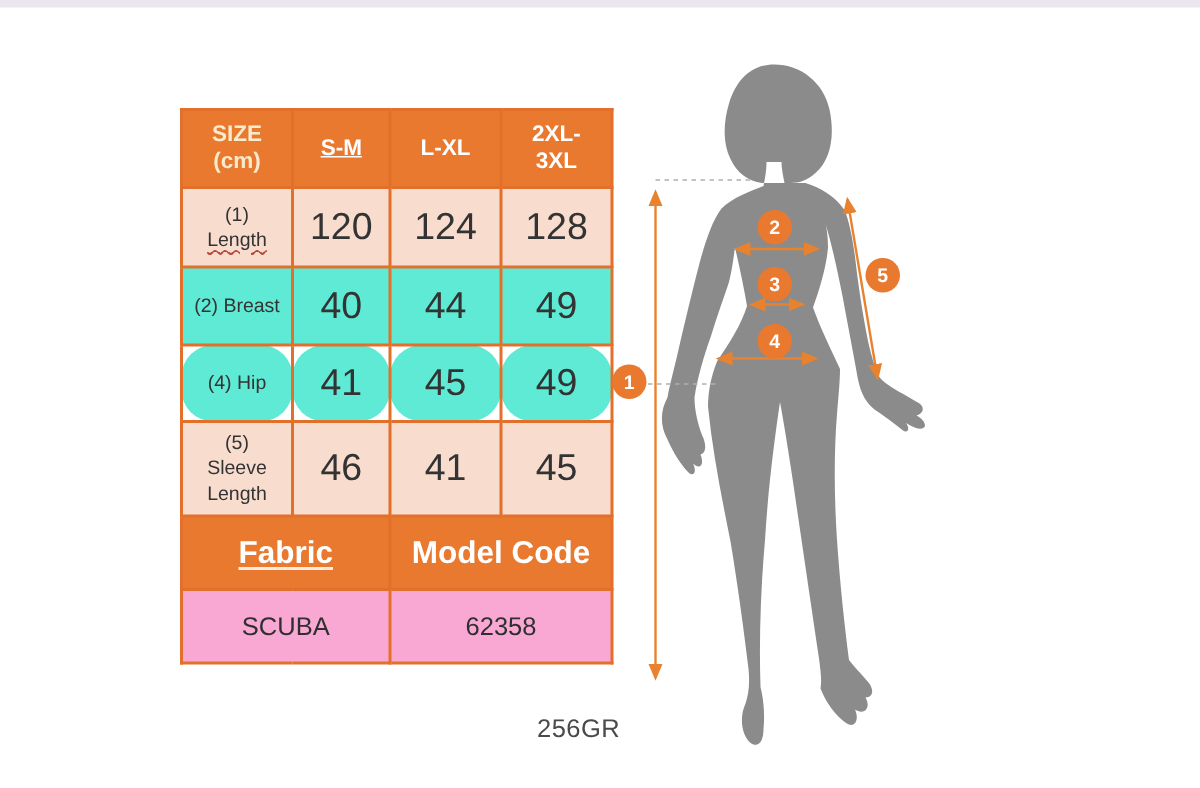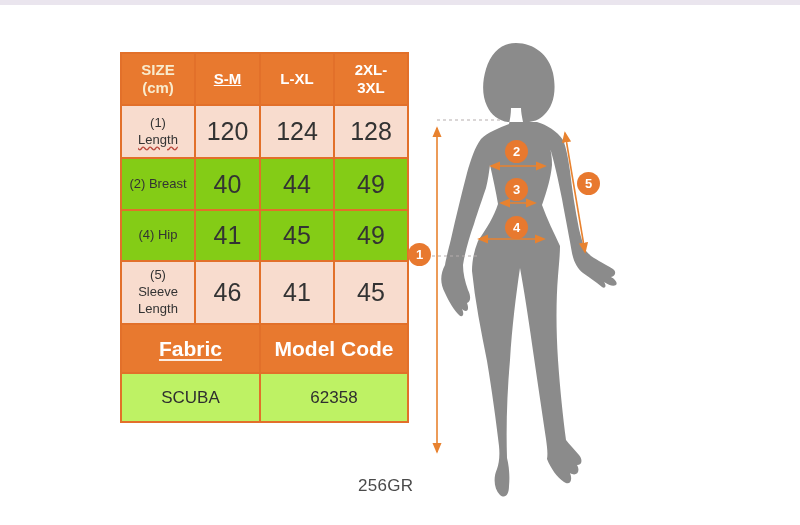--- a/index.html
+++ b/index.html
@@ -6,42 +6,42 @@
   body{
     width:800px;height:525px;background:#ffffff;overflow:hidden;
     font-family:"Liberation Sans","DejaVu Sans",sans-serif;
     position:relative;
   }
   .canvas{position:absolute;inset:0;width:800px;height:525px;}
   .top-strip{position:absolute;left:0;top:0;width:800px;height:5px;background:#eae5ee;}
 
   
   .size-table{
-    position:absolute;left:120px;top:52px;
+    position:absolute;left:120px;top:72px;
     border-collapse:collapse;table-layout:fixed;
   }
   .size-table td{
     border:2px solid #e2702a;
     text-align:center;vertical-align:middle;
     padding:0;color:#333333;
   }
   .size-table .c0{width:72px;} .size-table .c1{width:63px;text-decoration:underline;}
   .size-table .c2{width:72px;} .size-table .c3{width:72px;}
   tr.hdr td{background:#e8792f;color:#ffffff;font-weight:bold;font-size:15px;line-height:1.2;}
   tr.hdr td .cream{color:#f8ebcd;}
   tr.r-odd td{background:#f8dcce;}
-  tr.r-even td{background:#84cc16;margin-left:36px;}
+  tr.r-even td{background:#5eead4;margin-left:36px;}
   tr.h50 td{height:50px;} tr.h51 td{height:51px;} tr.h48 td{height:48px;}
-  tr.h49 td{height:49px;} tr.h61 td{height:61px;} tr.h47 td{height:47px;}
+  tr.h49 td{height:49px;border-radius:21px;} tr.h61 td{height:61px;} tr.h47 td{height:47px;}
   .lbl{font-size:13px;line-height:1.3;color:#3b3b3b;}
   .val{font-size:25px;color:#2f2f2f;}
   .u-wavy{text-decoration:underline;text-decoration-style:wavy;text-decoration-color:#b9473b;text-underline-offset:2px;}
   .u-white{text-decoration:underline;text-decoration-color:rgba(255,255,255,.85);text-underline-offset:3px;}
   tr.ftr td{background:#e8792f;color:#ffffff;font-weight:bold;font-size:21px;}
-  tr.fval td{background:#bef264;font-size:17px;color:#2f2f2f;}
+  tr.fval td{background:#f9a8d4;font-size:17px;color:#2f2f2f;}
 
   .note{
     position:absolute;left:358px;top:476px;width:44px;
     font-size:17px;color:#4a4a4a;text-align:right;letter-spacing:.3px;
   }
 
   
   .fig-svg{position:absolute;left:0;top:0;width:800px;height:525px;}
   .meas-line{stroke:#e8822f;stroke-width:1.6;fill:none;}
   .dash-line{stroke:#b5adad;stroke-width:1;fill:none;stroke-dasharray:3 3;}

